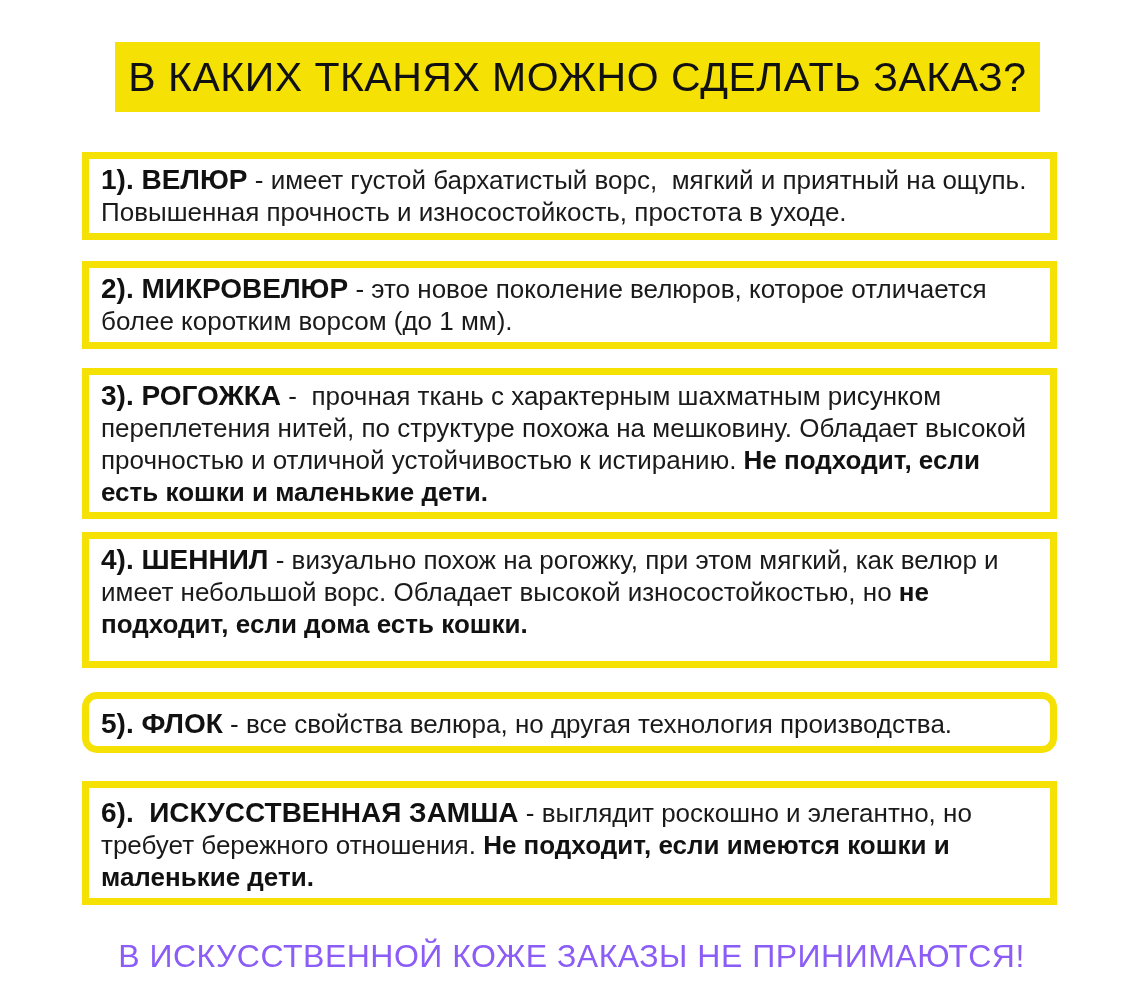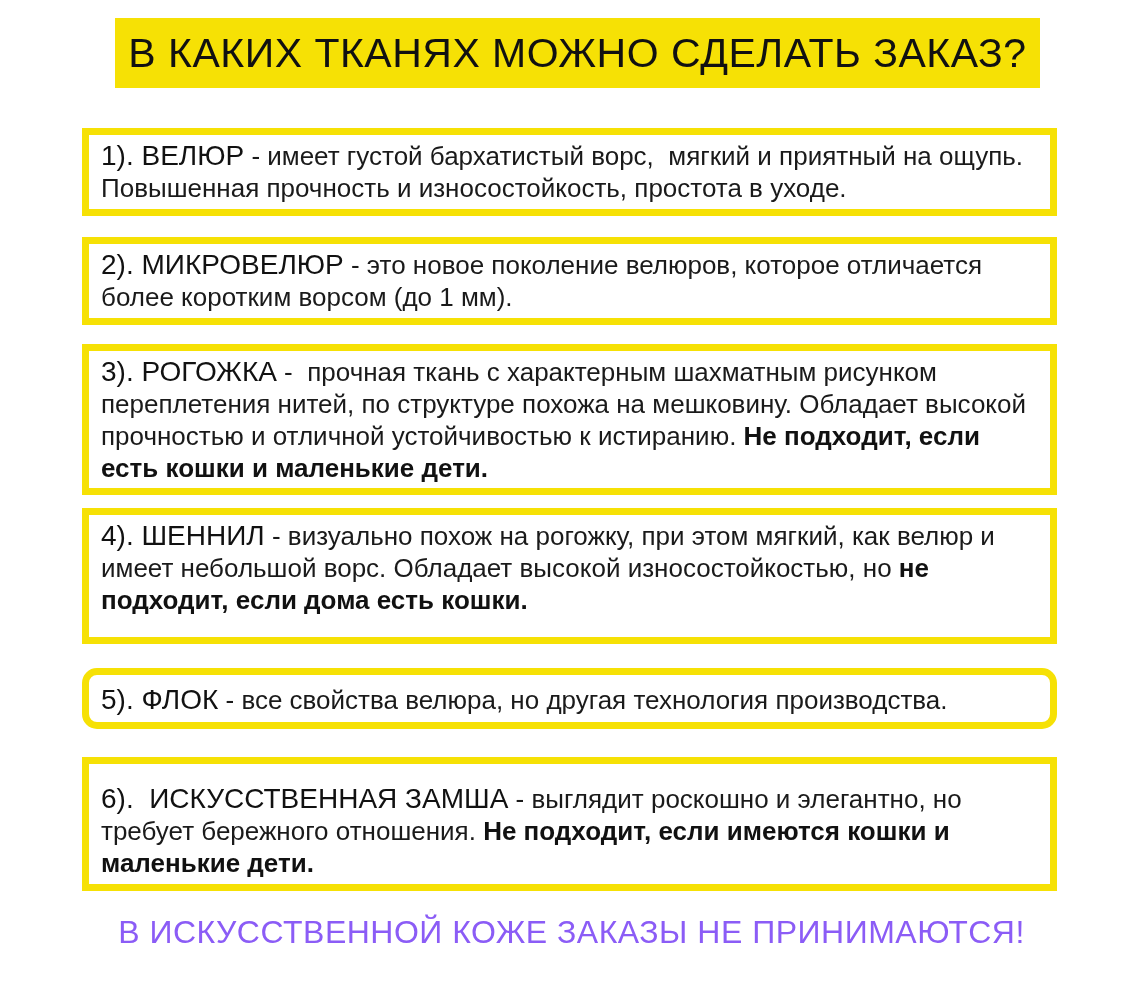--- a/index.html
+++ b/index.html
@@ -5,21 +5,21 @@
   * { margin: 0; padding: 0; box-sizing: border-box; }
   html, body { background: #ffffff; }
   body {
     width: 1143px;
     height: 1000px;
     position: relative;
     font-family: "Liberation Sans", "DejaVu Sans", sans-serif;
     color: #1a1a1a;
     overflow: hidden;
   }
-  .poster { position: absolute; inset: 0; }
+  .poster { position: absolute; inset: 0; margin-top: 24px; }
 
   
   .banner {
     position: absolute;
     left: 115px; top: 18px;
     width: 925px; height: 70px;
     background: #f6e105;
     display: flex; align-items: center; justify-content: center;
   }
   .banner h1 {
@@ -37,31 +37,32 @@
     width: 975px;
     background: #ffffff;
     border: 7px solid #f6e105;
     padding: 4px 12px 4px 12px;
   }
   .card-1 { top: 128px; min-height: 80px; }
   .card-2 { top: 237px; min-height: 81px; }
   .card-3 { top: 344px; min-height: 136px; }
   .card-4 { top: 508px; min-height: 136px; }
   .card-5 { top: 668px; min-height: 61px; padding-top: 8px; border-radius: 15px; }
-  .card-6 { top: 757px; min-height: 119px; padding-top: 18px; }
+  .card-6 { top: 757px; min-height: 119px; padding-top: 8px; }
 
   .card-text {
     font-size: 26px;
     line-height: 1.22;
     color: #1a1a1a;
     white-space: pre-wrap;
   }
   .fabric-name {
     font-size: 28px;
     color: #111111;
+    font-weight: bold;
   }
   .warn {
     font-weight: 700;
     color: #111111;
   }
 
   
   .footer-note {
     position: absolute;
     left: 0; top: 914px;

